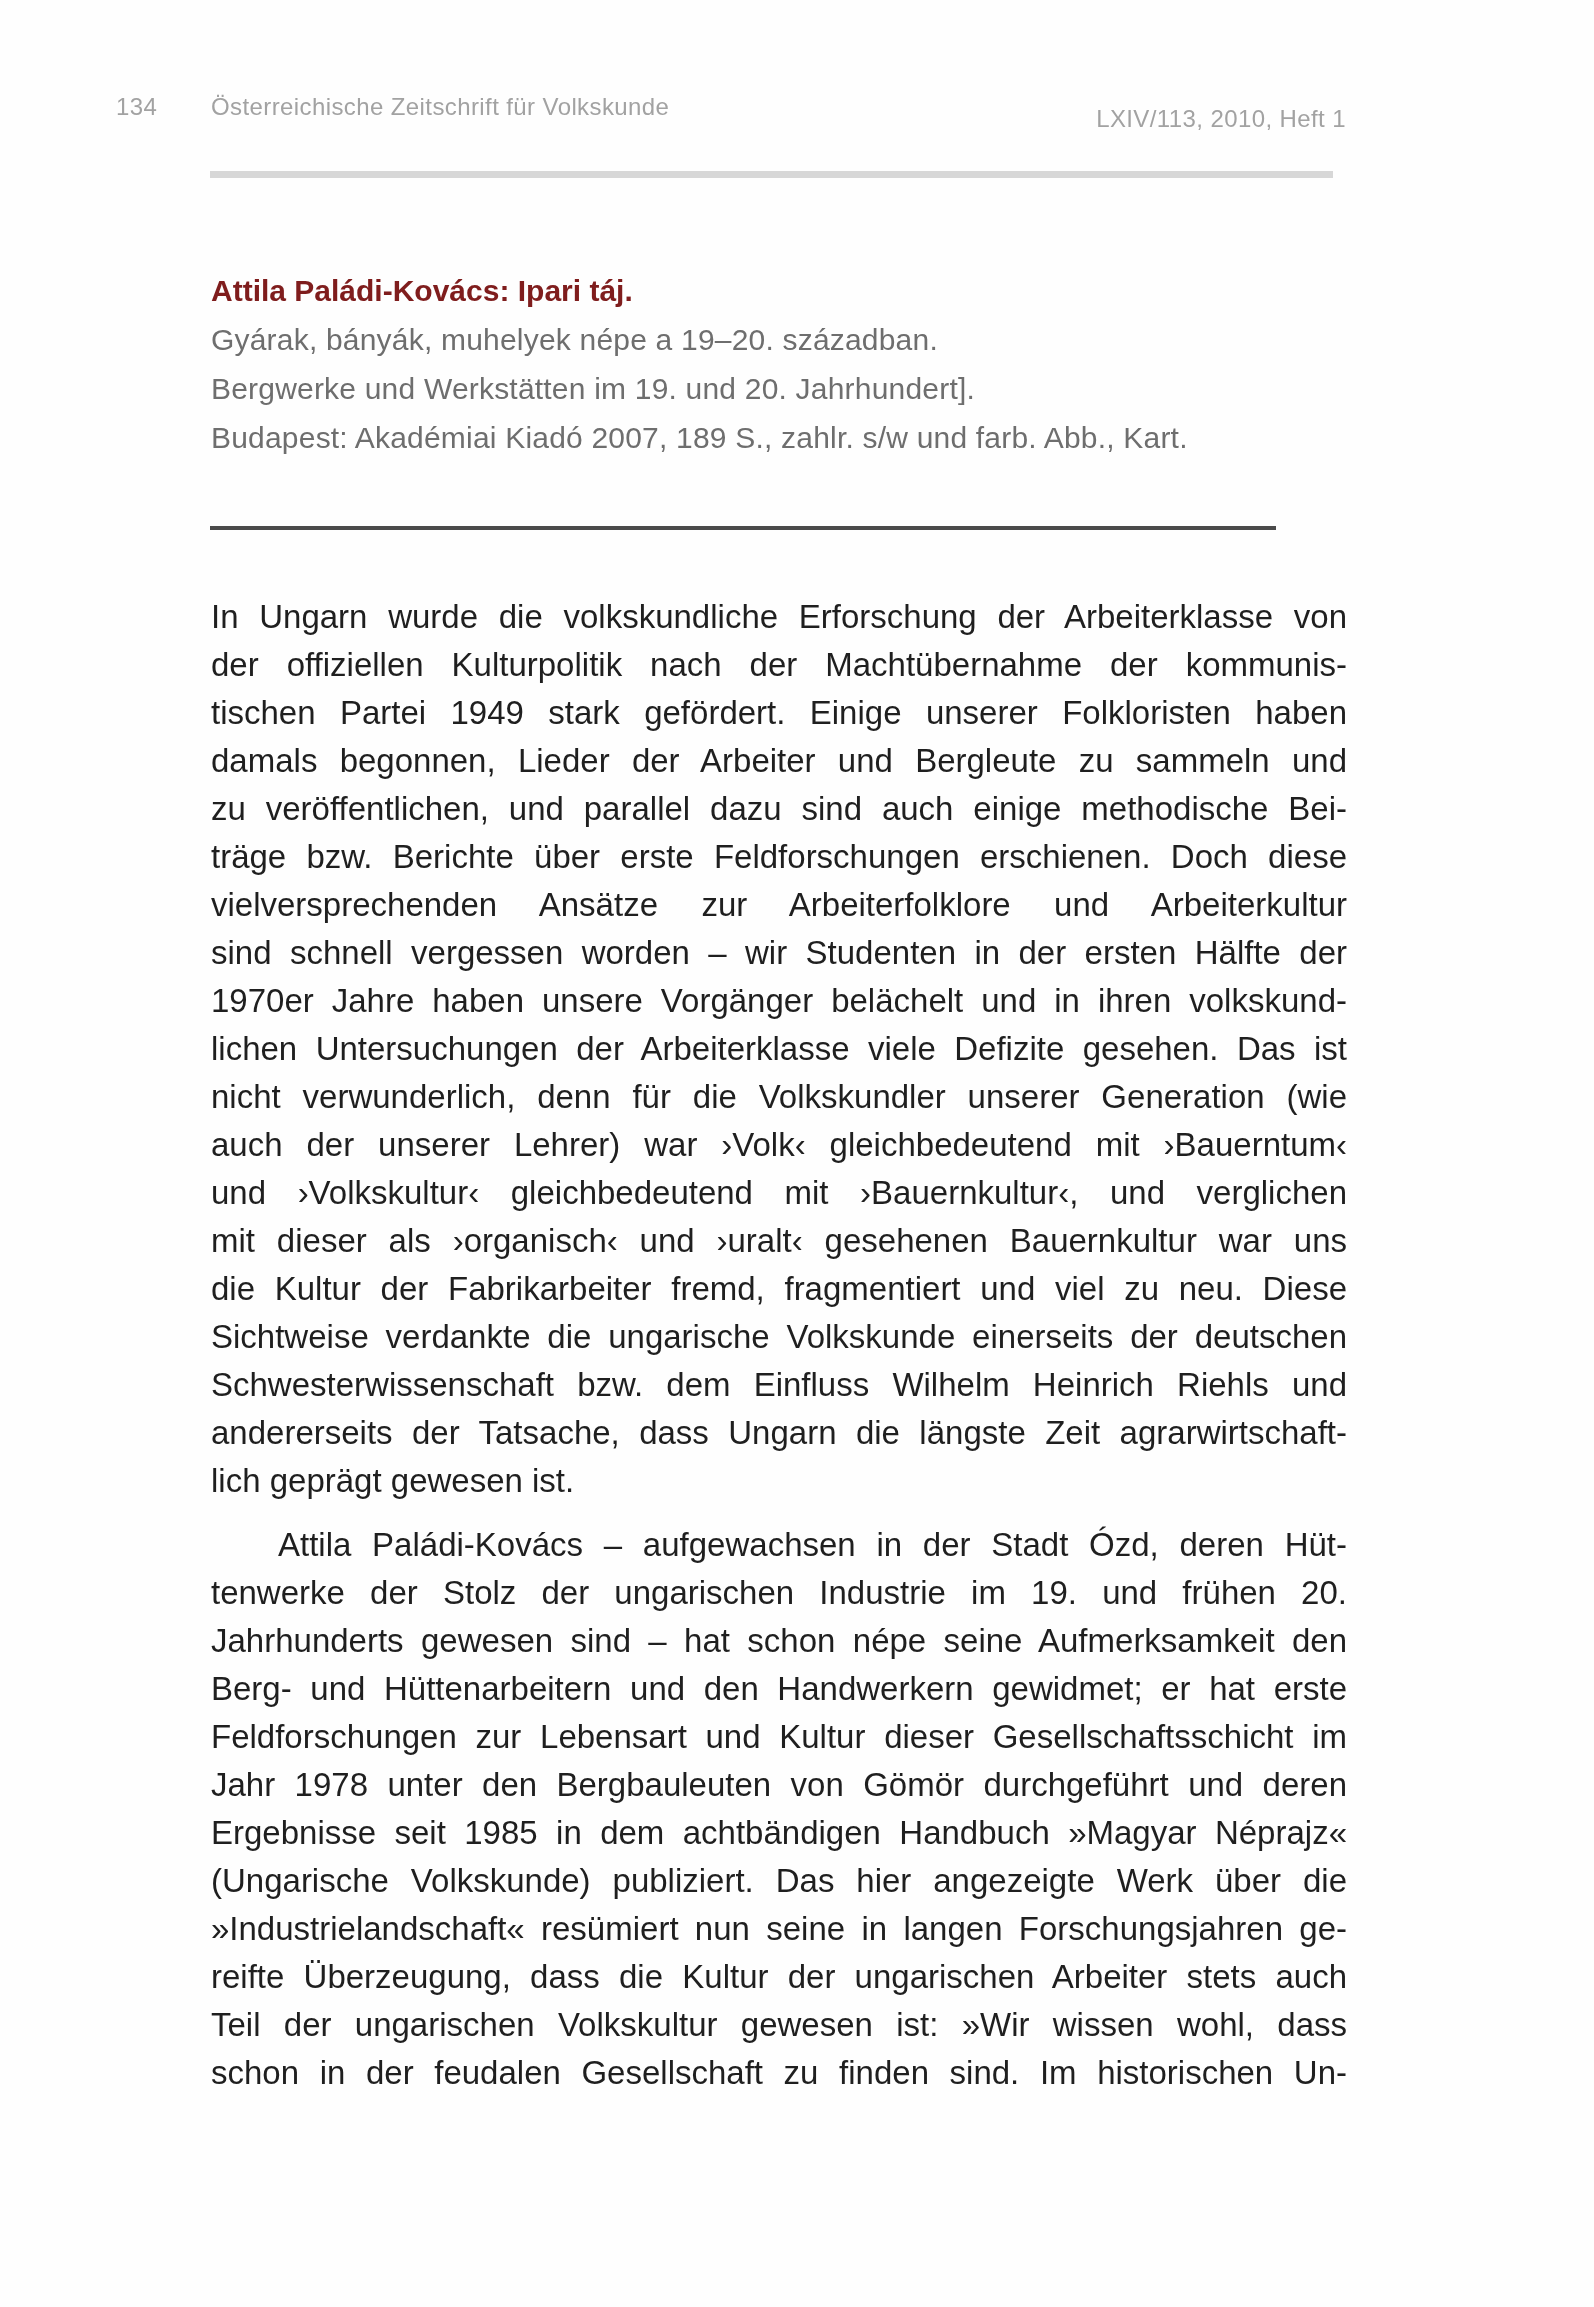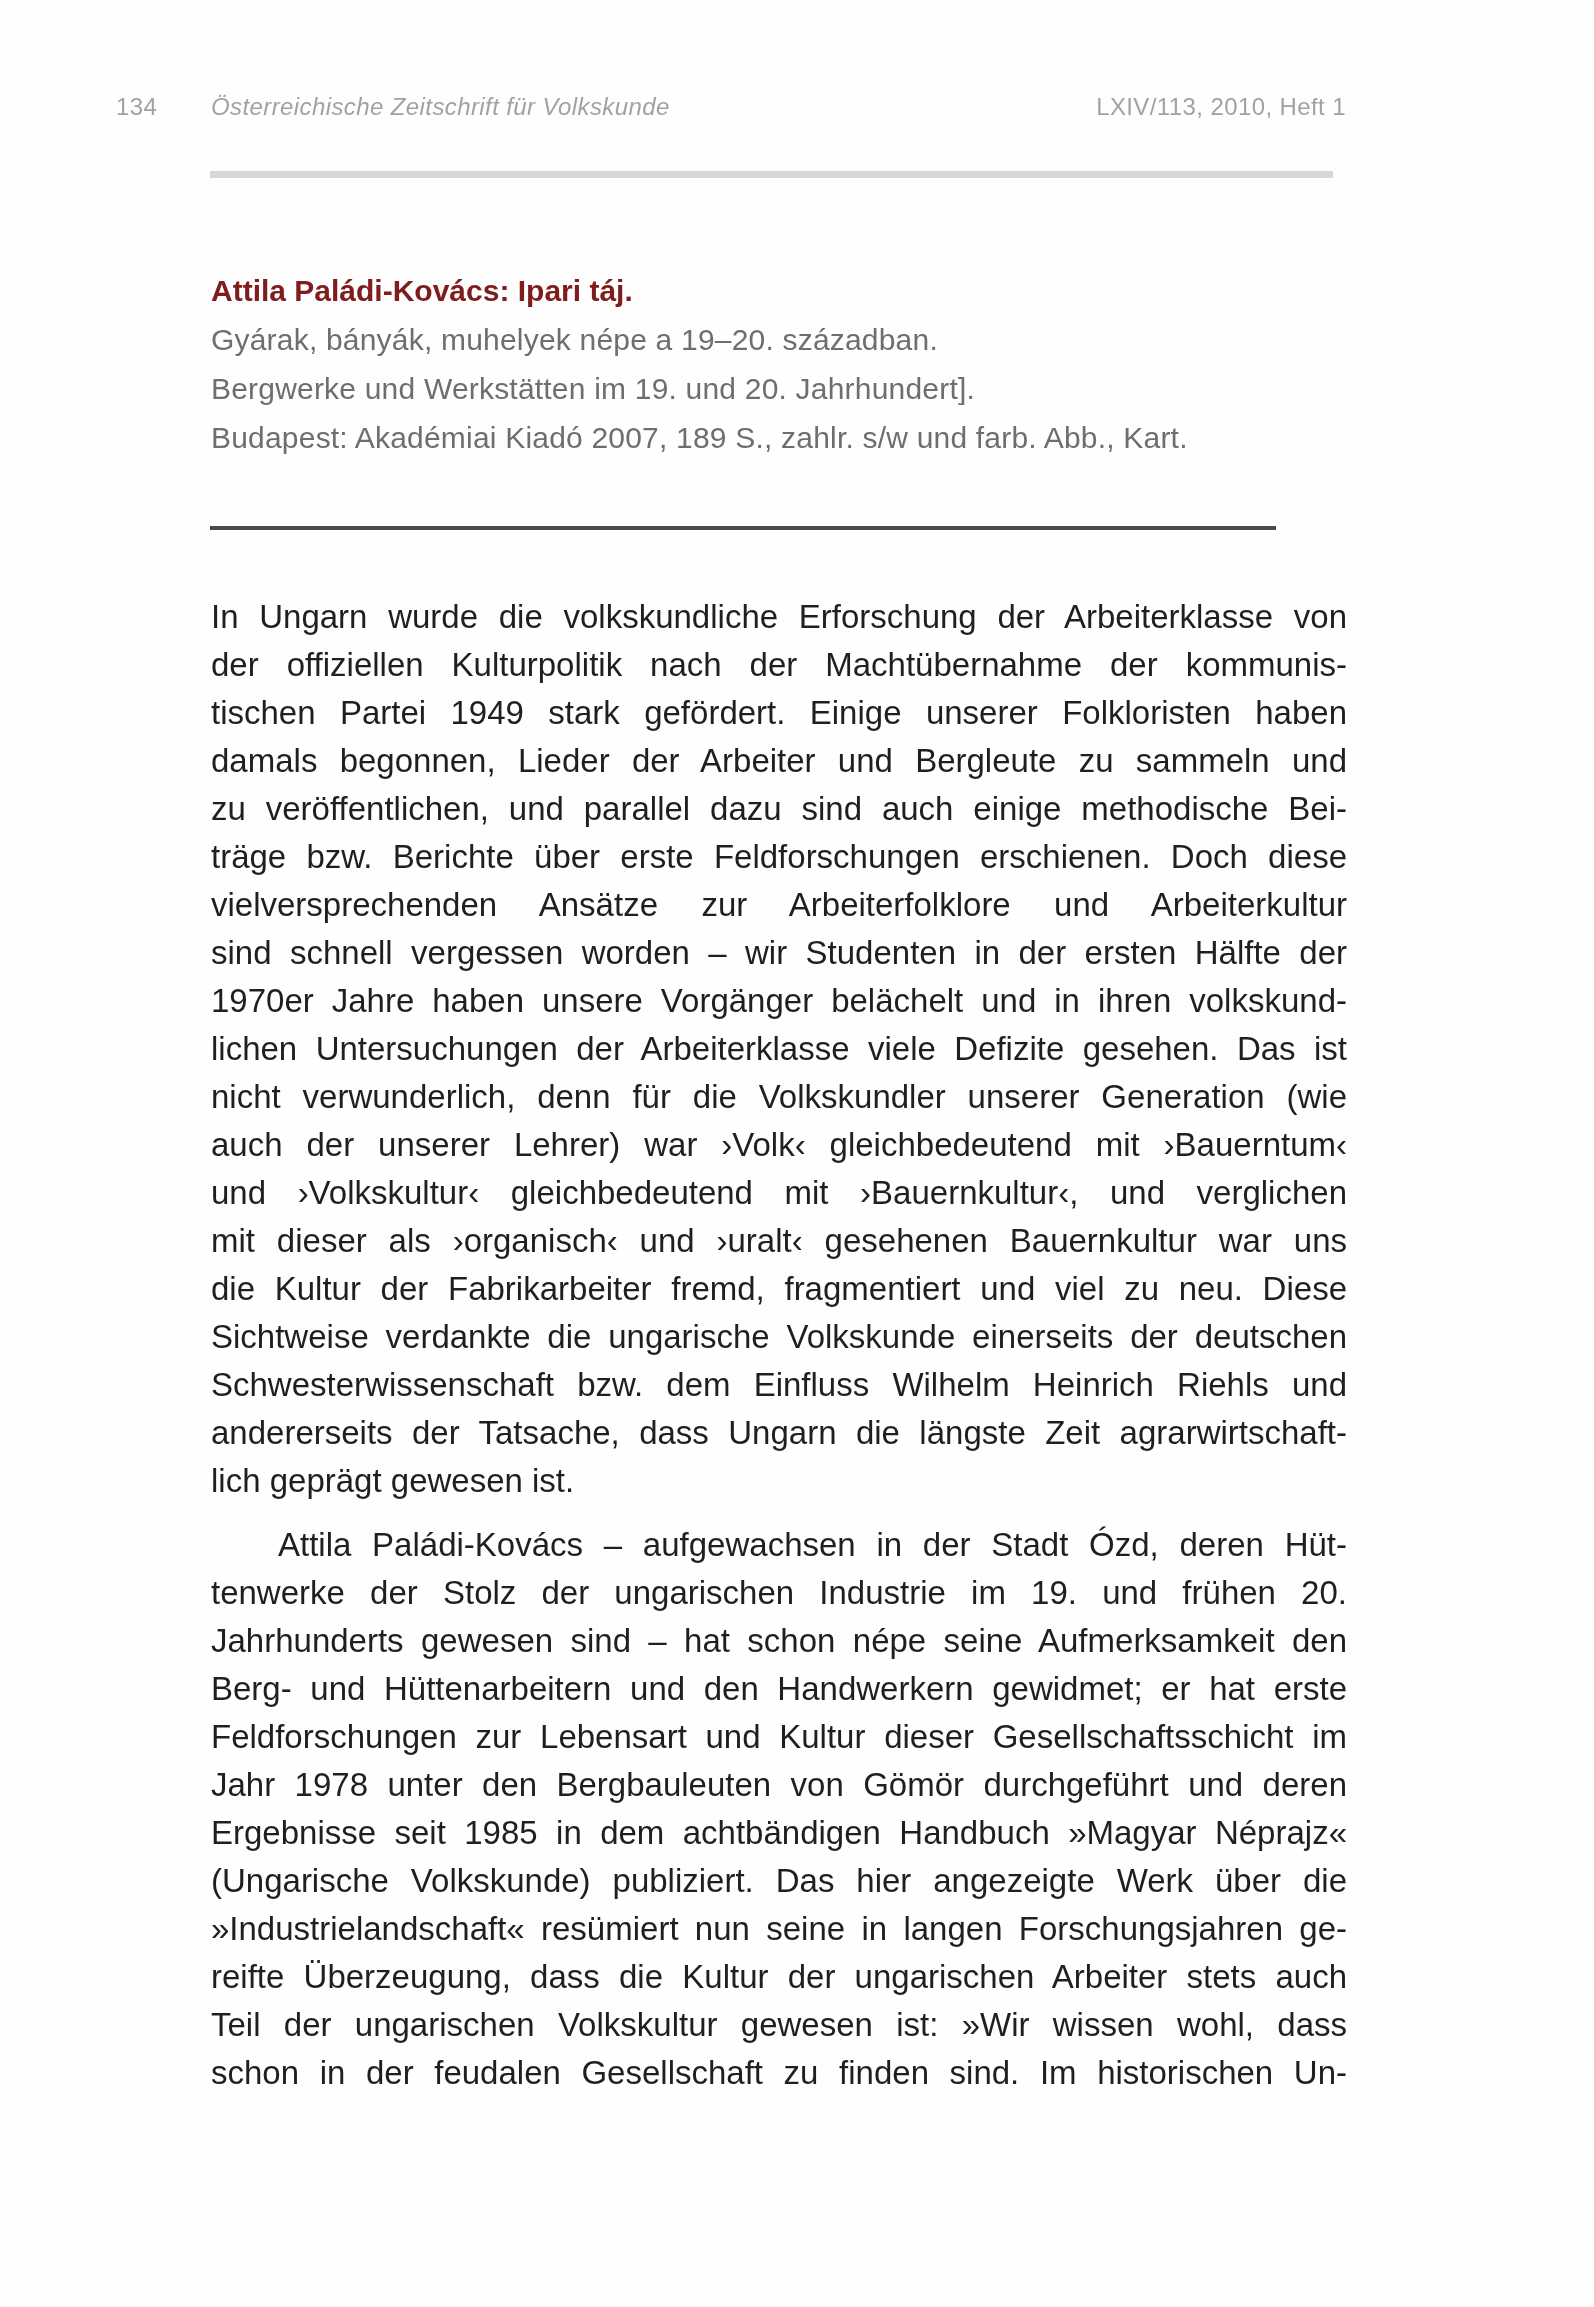--- a/index.html
+++ b/index.html
@@ -19,22 +19,22 @@
     top: 89px;
     left: 0;
     width: 1595px;
     height: 35px;
     color: #a2a2a2;
     font-size: 24px;
     line-height: 35px;
     letter-spacing: 0.4px;
   }
   .running-header .pagenum  { position: absolute; left: 116px; top: 0; }
-  .running-header .journal  { position: absolute; left: 211px; top: 0; font-style: italic; }
-  .running-header .issue    { position: absolute; right: 249px; top: 0; }
+  .running-header .journal  { position: absolute; left: 211px; top: 0; }
+  .running-header .issue    { position: absolute; right: 249px; top: 12px; }
 
   
   .rule { position: absolute; left: 210px; }
   .rule-light { top: 171px; width: 1123px; height: 7.2px; background: #d7d7d7; }
   .rule-dark  { top: 526px; width: 1066px; height: 4px; background: #4a4a4a; }
 
   
   .book-ref {
     position: absolute;
     top: 266px;

